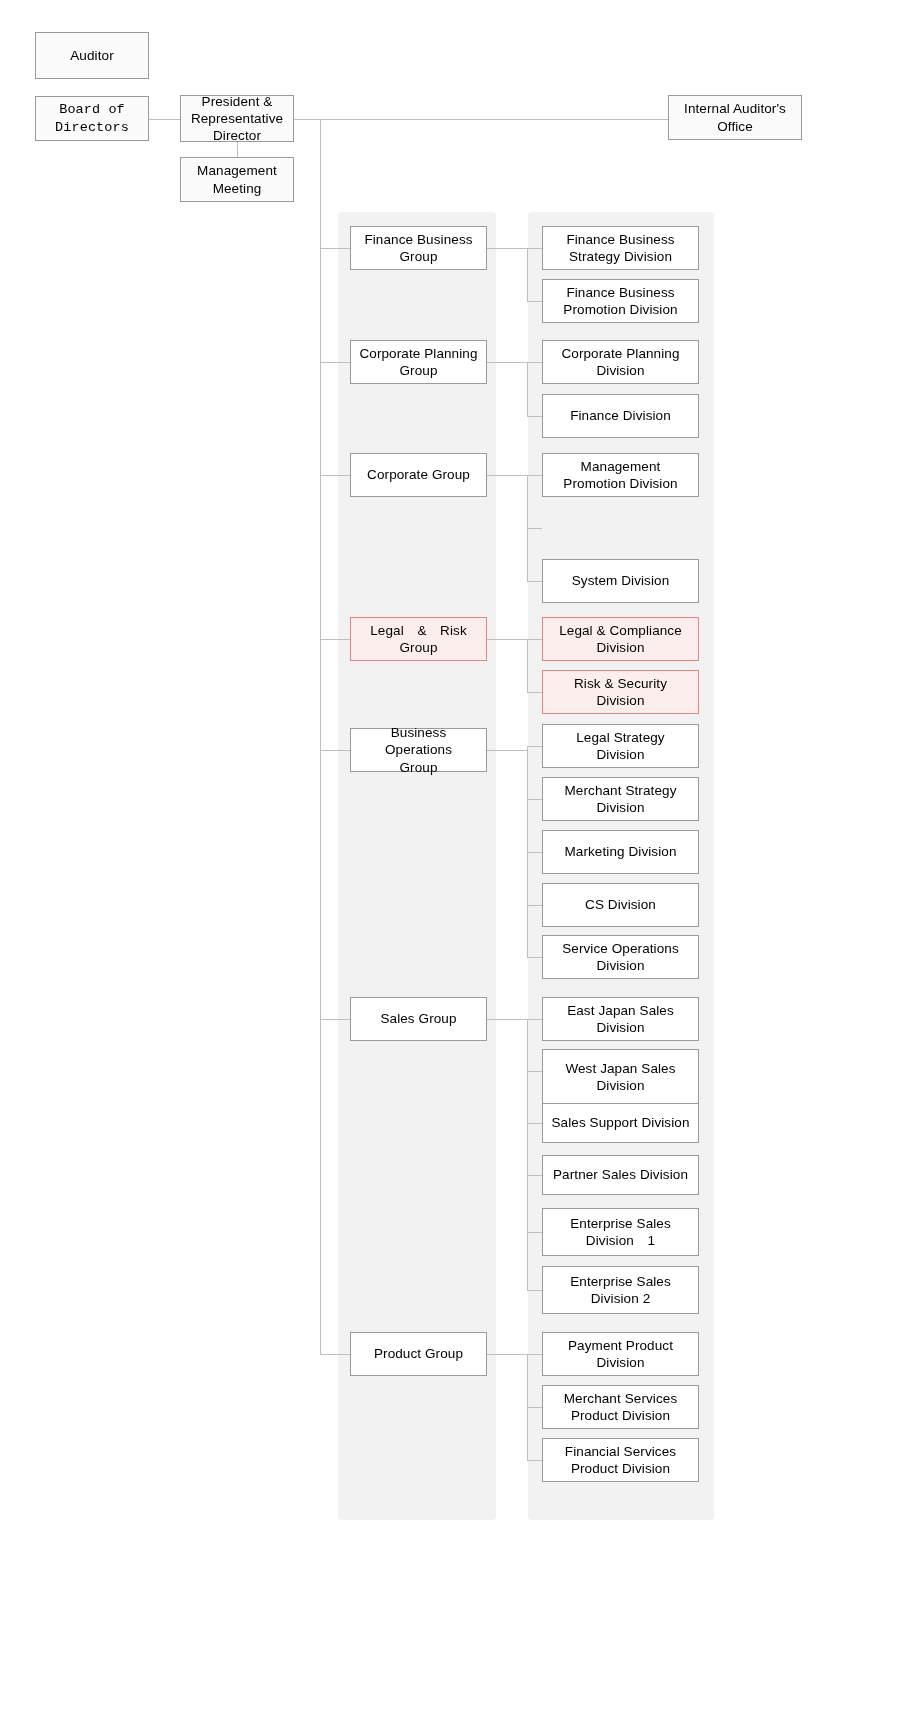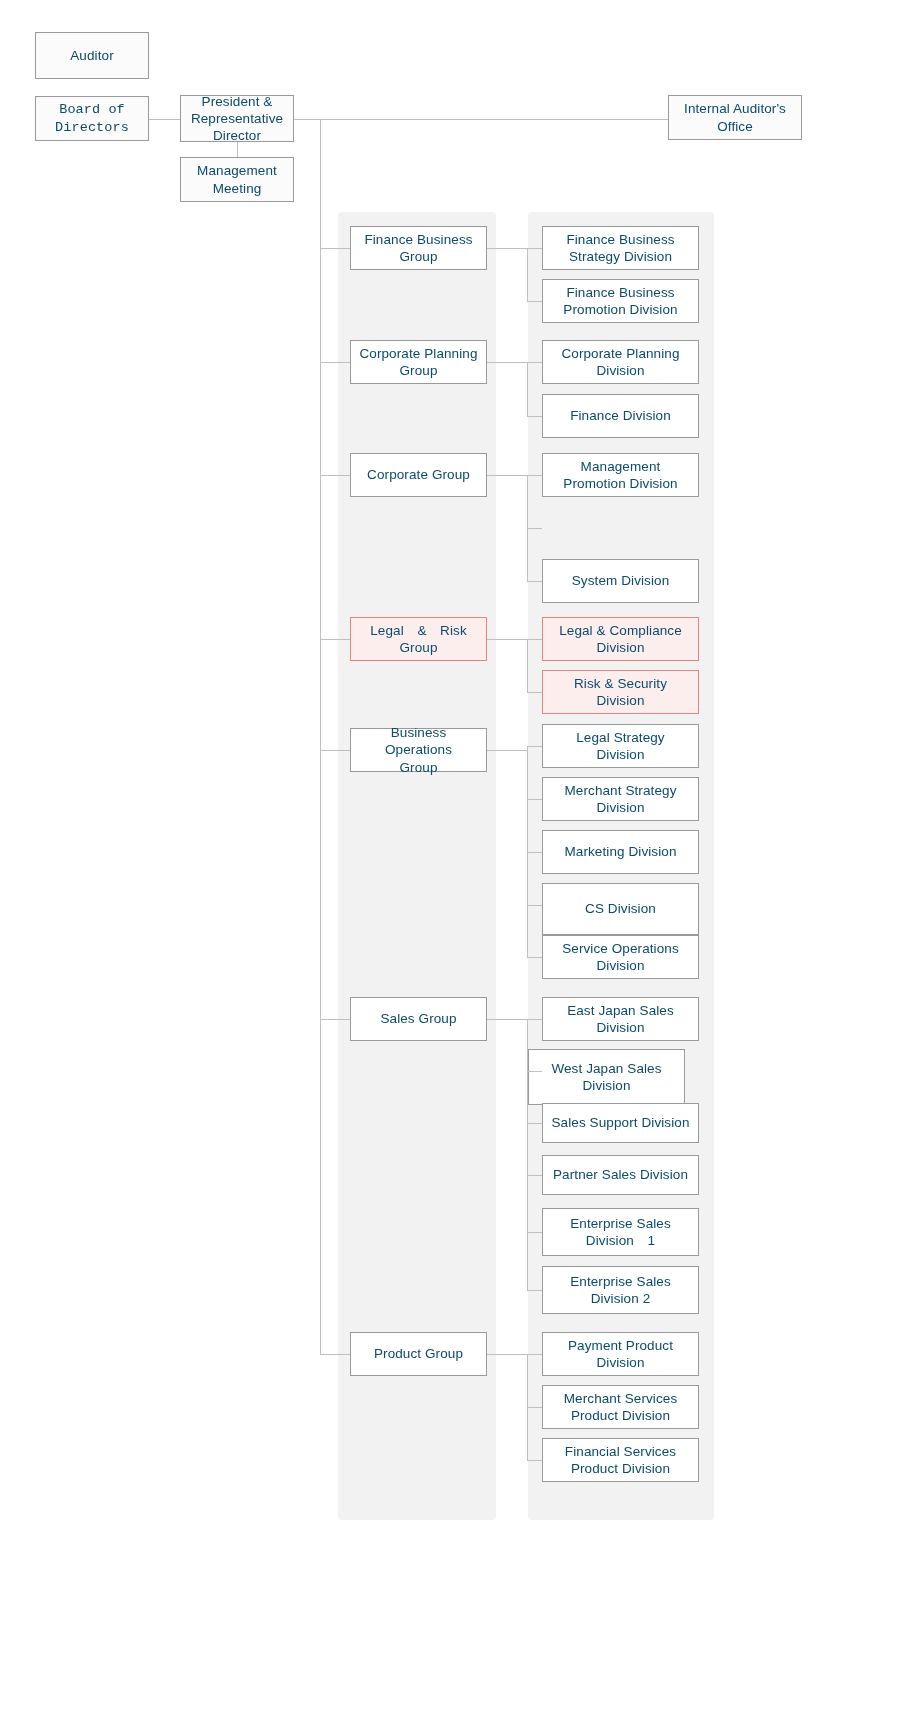--- a/index.html
+++ b/index.html
@@ -41,21 +41,21 @@
     box-sizing: border-box;
     border: 1px solid #9a9a9a;
     background: #fbfbfb;
     display: flex;
     align-items: center;
     justify-content: center;
     text-align: center;
     font-size: 13.5px;
     line-height: 1.28;
     letter-spacing: 0.1px;
-    color: #0c4a6e;
+    color: #000000;
     padding: 2px 5px;
   }
   .node.white { background: #ffffff; }
   .node.flag {
     border-color: #e8837f;
     background: #fdeeee;
   }
   .node .lbl { display: block; white-space: pre-line; }
 </style>
 </head>
@@ -166,41 +166,41 @@
     <div class="line h" style="left: 527px; top: 746px; width: 15px;"></div>
     <div class="node white" style="left: 542px; top: 777px; width: 157px; height: 44px;">
       <span class="lbl">Merchant Strategy
 Division</span>
     </div>
     <div class="line h" style="left: 527px; top: 799px; width: 15px;"></div>
     <div class="node white" style="left: 542px; top: 830px; width: 157px; height: 44px;">
       <span class="lbl">Marketing Division</span>
     </div>
     <div class="line h" style="left: 527px; top: 852px; width: 15px;"></div>
-    <div class="node white" style="left: 542px; top: 883px; width: 157px; height: 52px;">
+    <div class="node white" style="left: 542px; top: 883px; width: 157px; height: 44px;">
       <span class="lbl">CS Division</span>
     </div>
     <div class="line h" style="left: 527px; top: 905px; width: 15px;"></div>
     <div class="node white" style="left: 542px; top: 935px; width: 157px; height: 44px;">
       <span class="lbl">Service Operations
 Division</span>
     </div>
     <div class="line h" style="left: 527px; top: 957px; width: 15px;"></div>
     <div class="node white" style="left: 350px; top: 997px; width: 137px; height: 44px;">
       <span class="lbl">Sales Group</span>
     </div>
     <div class="line h" style="left: 320px; top: 1019px; width: 30px;"></div>
     <div class="line h" style="left: 487px; top: 1019px; width: 40px;"></div>
     <div class="line v" style="left: 527px; top: 1019px; height: 271px;"></div>
     <div class="node white" style="left: 542px; top: 997px; width: 157px; height: 44px;">
       <span class="lbl">East Japan Sales
 Division</span>
     </div>
     <div class="line h" style="left: 527px; top: 1019px; width: 15px;"></div>
-    <div class="node white" style="left: 528px; top: 1049px; width: 157px; height: 56px;">
+    <div class="node white" style="left: 542px; top: 1049px; width: 157px; height: 56px;">
       <span class="lbl">West Japan Sales
 Division</span>
     </div>
     <div class="line h" style="left: 527px; top: 1071px; width: 15px;"></div>
     <div class="node white" style="left: 542px; top: 1103px; width: 157px; height: 40px;">
       <span class="lbl">Sales Support Division</span>
     </div>
     <div class="line h" style="left: 527px; top: 1123px; width: 15px;"></div>
     <div class="node white" style="left: 542px; top: 1155px; width: 157px; height: 40px;">
       <span class="lbl">Partner Sales Division</span>

